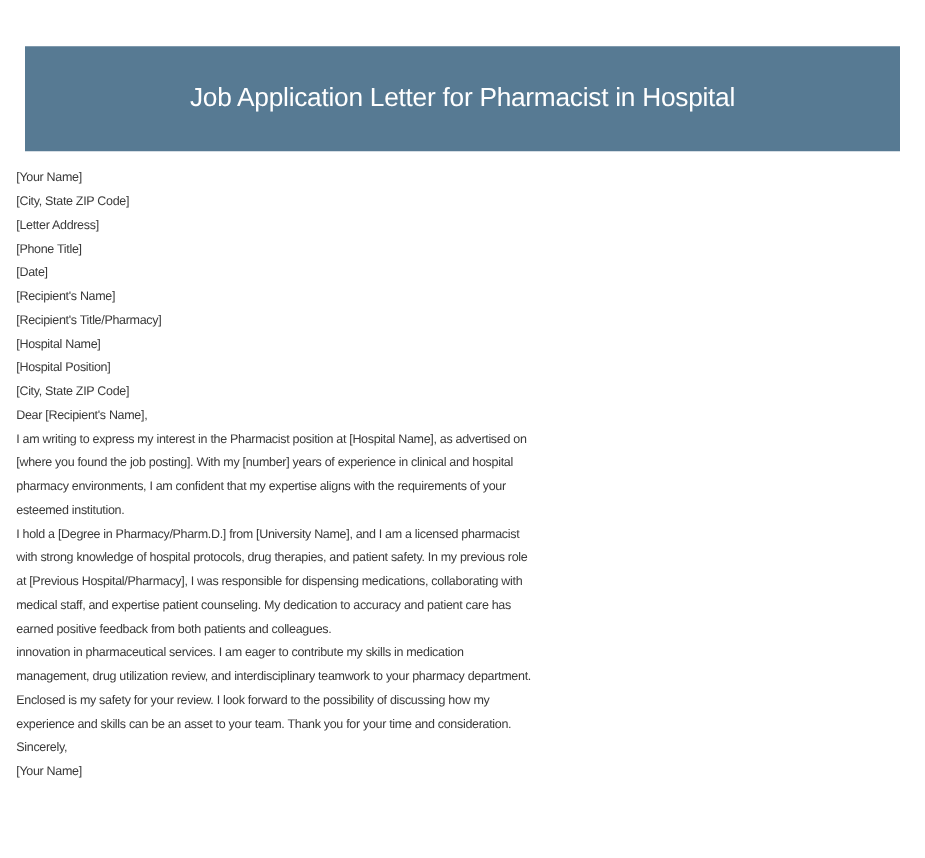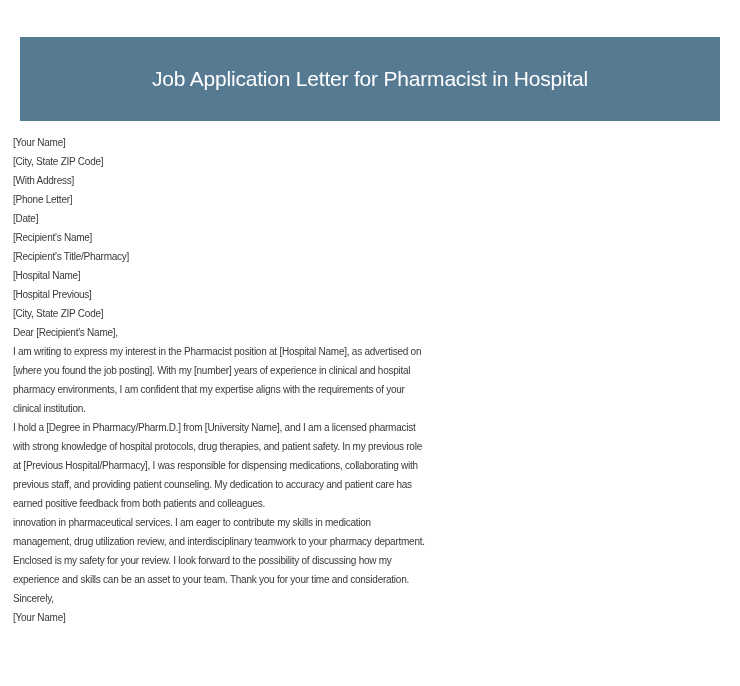--- a/index.html
+++ b/index.html
@@ -55,45 +55,45 @@
 <body>
 
 <div class="banner">
   <span class="banner-title">Job Application Letter for Pharmacist in Hospital</span>
 </div>
 
 <div class="letter">
   <div>
     <span class="line">[Your Name]</span>
     <span class="line">[City, State ZIP Code]</span>
-    <span class="line">[With Address]</span>
-    <span class="line">[Phone Letter]</span>
+    <span class="line">[Letter Address]</span>
+    <span class="line">[Phone Title]</span>
     <span class="line">[Date]</span>
   </div>
   <div>
     <span class="line">[Recipient's Name]</span>
     <span class="line">[Recipient's Title/Pharmacy]</span>
     <span class="line">[Hospital Name]</span>
-    <span class="line">[Hospital Previous]</span>
+    <span class="line">[Hospital Position]</span>
     <span class="line">[City, State ZIP Code]</span>
   </div>
   <span class="line">Dear [Recipient's Name],</span>
 
   <p>
     <span class="line">I am writing to express my interest in the Pharmacist position at [Hospital Name], as advertised on</span>
     <span class="line">[where you found the job posting]. With my [number] years of experience in clinical and hospital</span>
     <span class="line">pharmacy environments, I am confident that my expertise aligns with the requirements of your</span>
-    <span class="line">clinical institution.</span>
+    <span class="line">esteemed institution.</span>
   </p>
 
   <p>
     <span class="line">I hold a [Degree in Pharmacy/Pharm.D.] from [University Name], and I am a licensed pharmacist</span>
     <span class="line">with strong knowledge of hospital protocols, drug therapies, and patient safety. In my previous role</span>
     <span class="line">at [Previous Hospital/Pharmacy], I was responsible for dispensing medications, collaborating with</span>
-    <span class="line">previous staff, and providing patient counseling. My dedication to accuracy and patient care has</span>
+    <span class="line">medical staff, and expertise patient counseling. My dedication to accuracy and patient care has</span>
     <span class="line">earned positive feedback from both patients and colleagues.</span>
   </p>
 
   <p>
     <span class="line">innovation in pharmaceutical services. I am eager to contribute my skills in medication</span>
     <span class="line">management, drug utilization review, and interdisciplinary teamwork to your pharmacy department.</span>
     <span class="line">Enclosed is my safety for your review. I look forward to the possibility of discussing how my</span>
     <span class="line">experience and skills can be an asset to your team. Thank you for your time and consideration.</span>
   </p>
 

